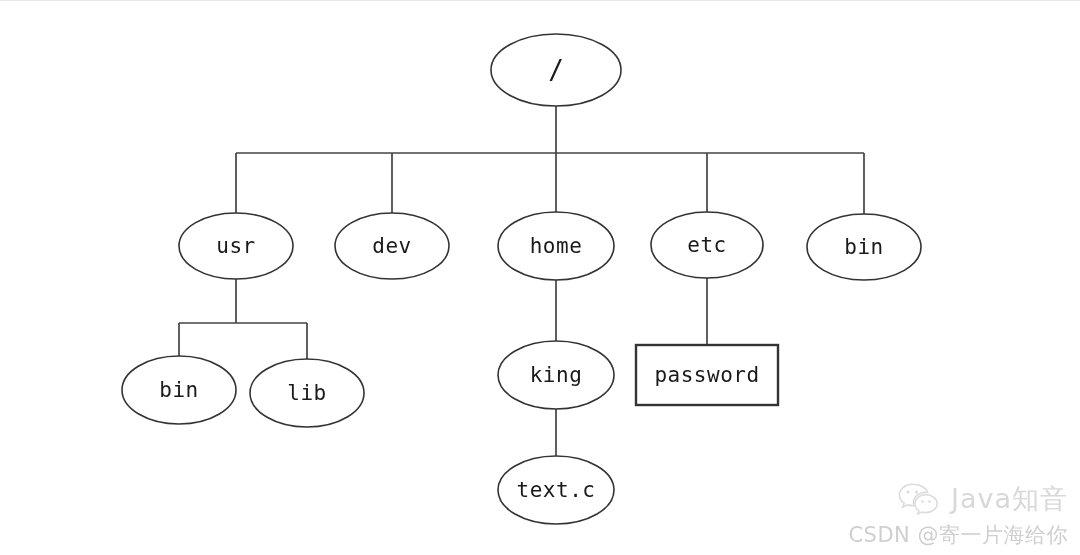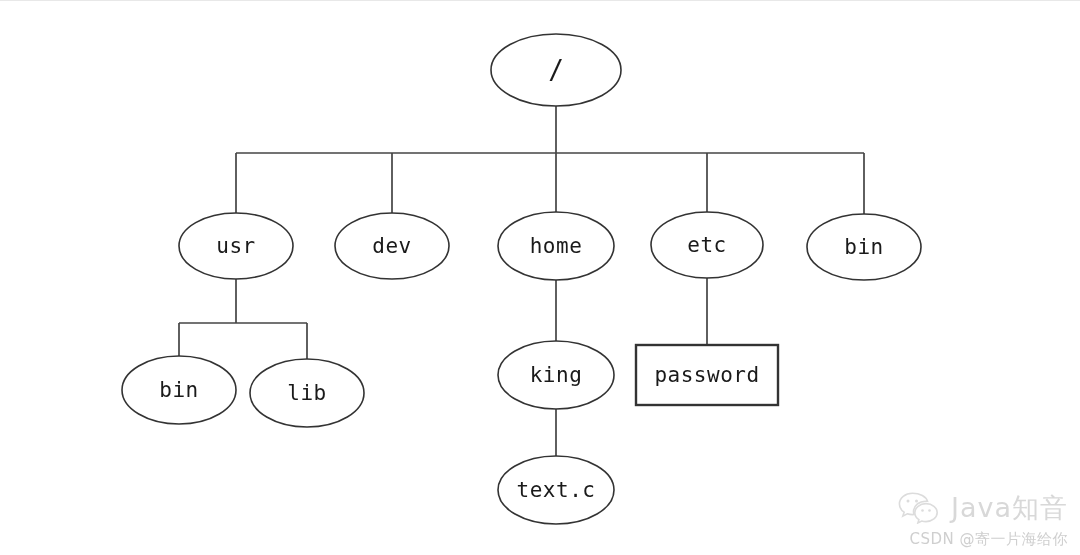--- a/index.html
+++ b/index.html
@@ -73,21 +73,21 @@
   #wm-brand-text {
     font-family: "DejaVu Sans", "Liberation Sans", sans-serif;
     font-size: 27px;
     color: #d8d8d8;
     letter-spacing: 1px;
     line-height: 1;
   }
   #wm-credit {
     margin-top: 6px;
     font-family: "DejaVu Sans", "Liberation Sans", sans-serif;
-    font-size: 15px;
+    font-size: 21px;
     color: #cfcfcf;
     letter-spacing: 0.5px;
     white-space: nowrap;
   }
 </style>
 </head>
 <body>
 
 <div id="canvas">
 

